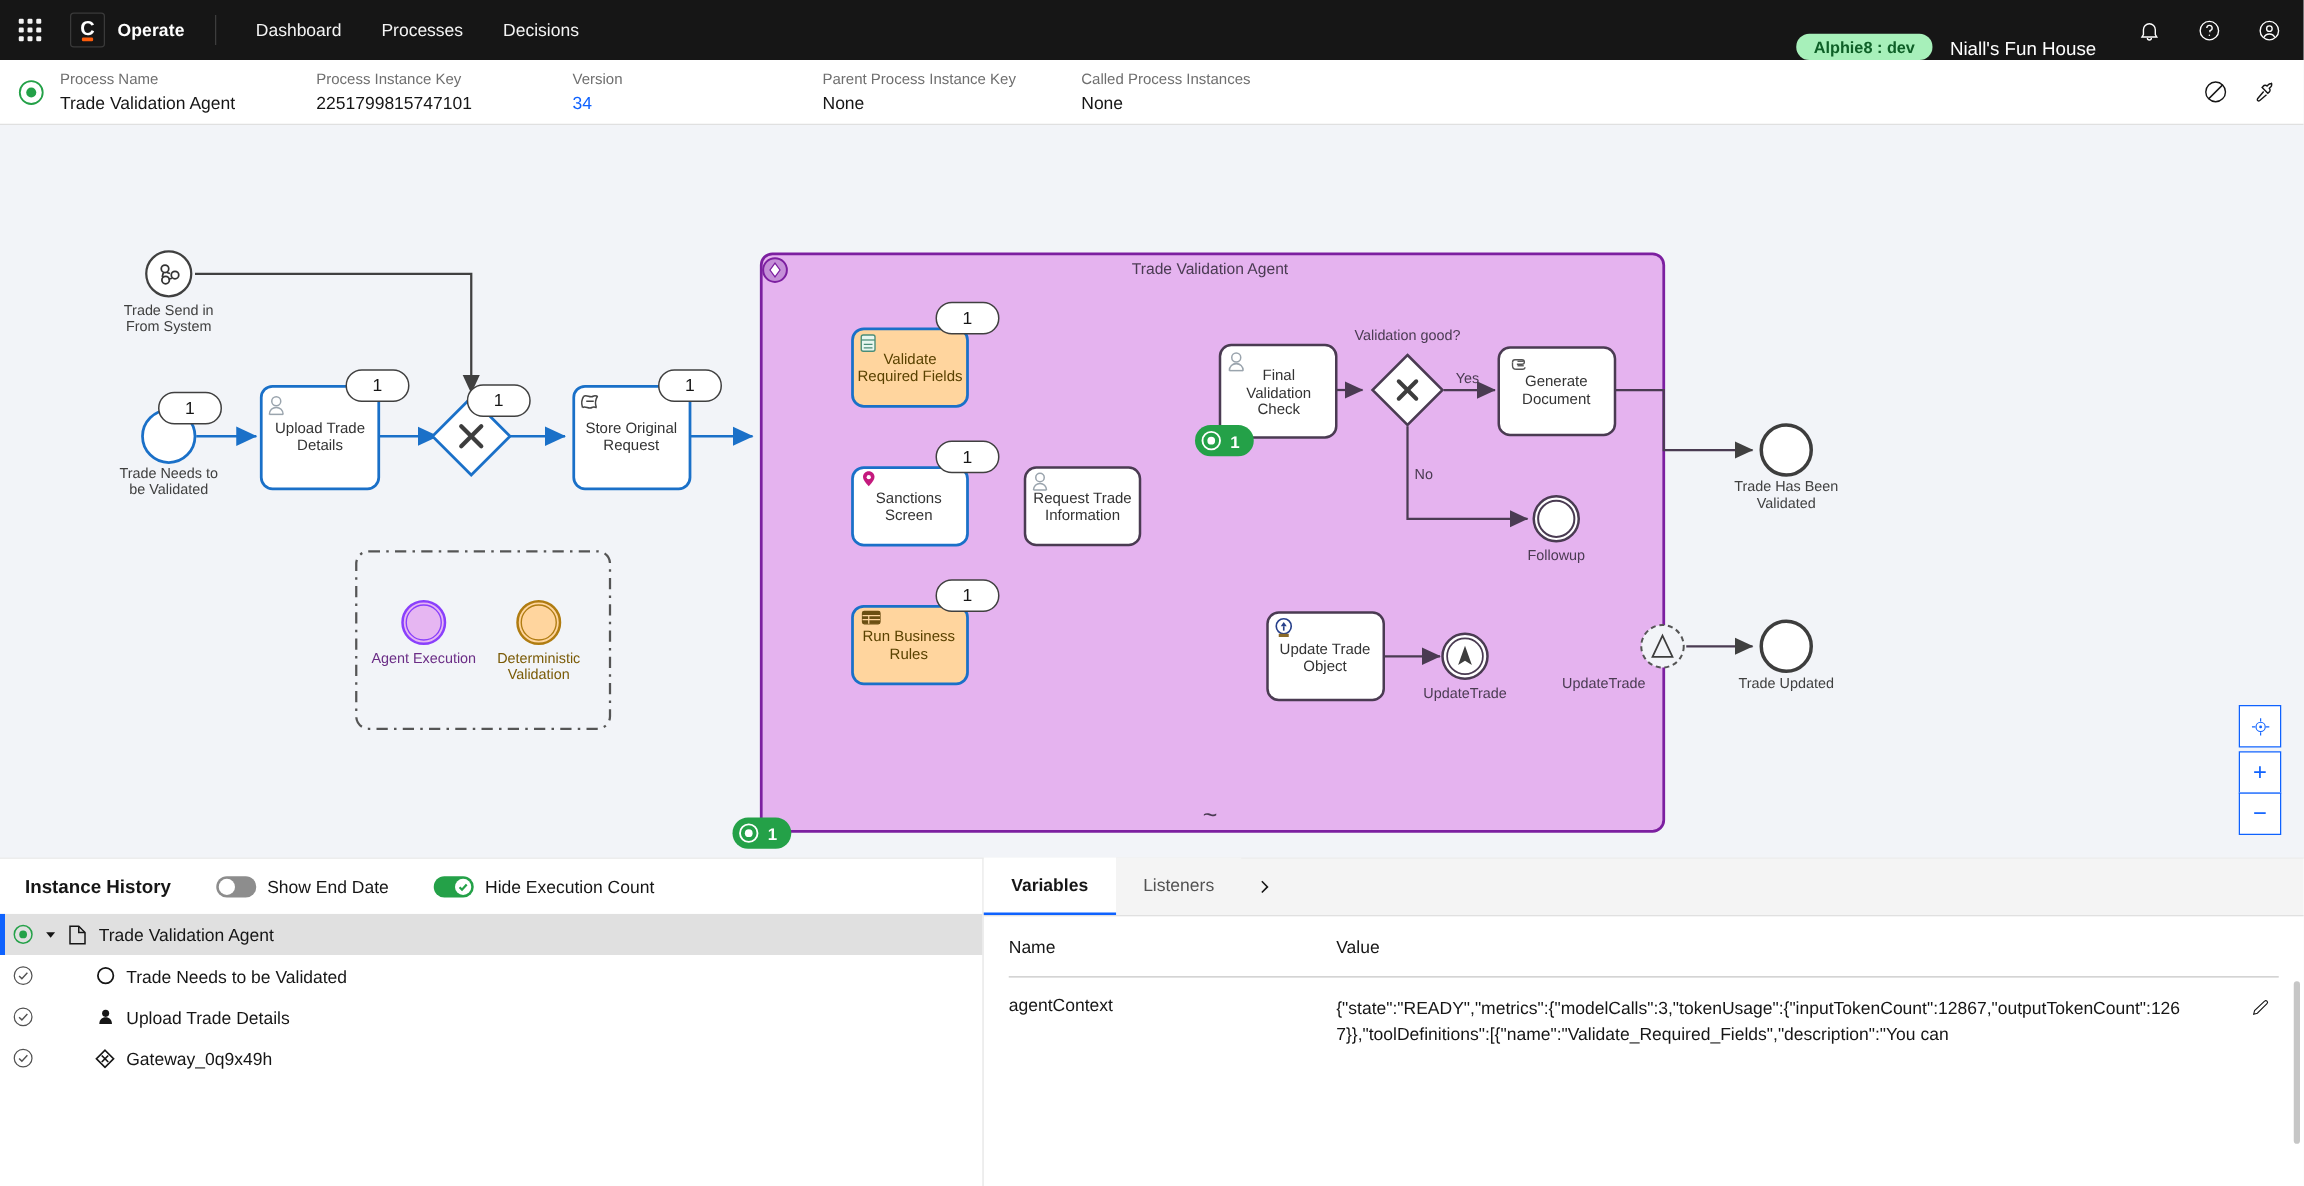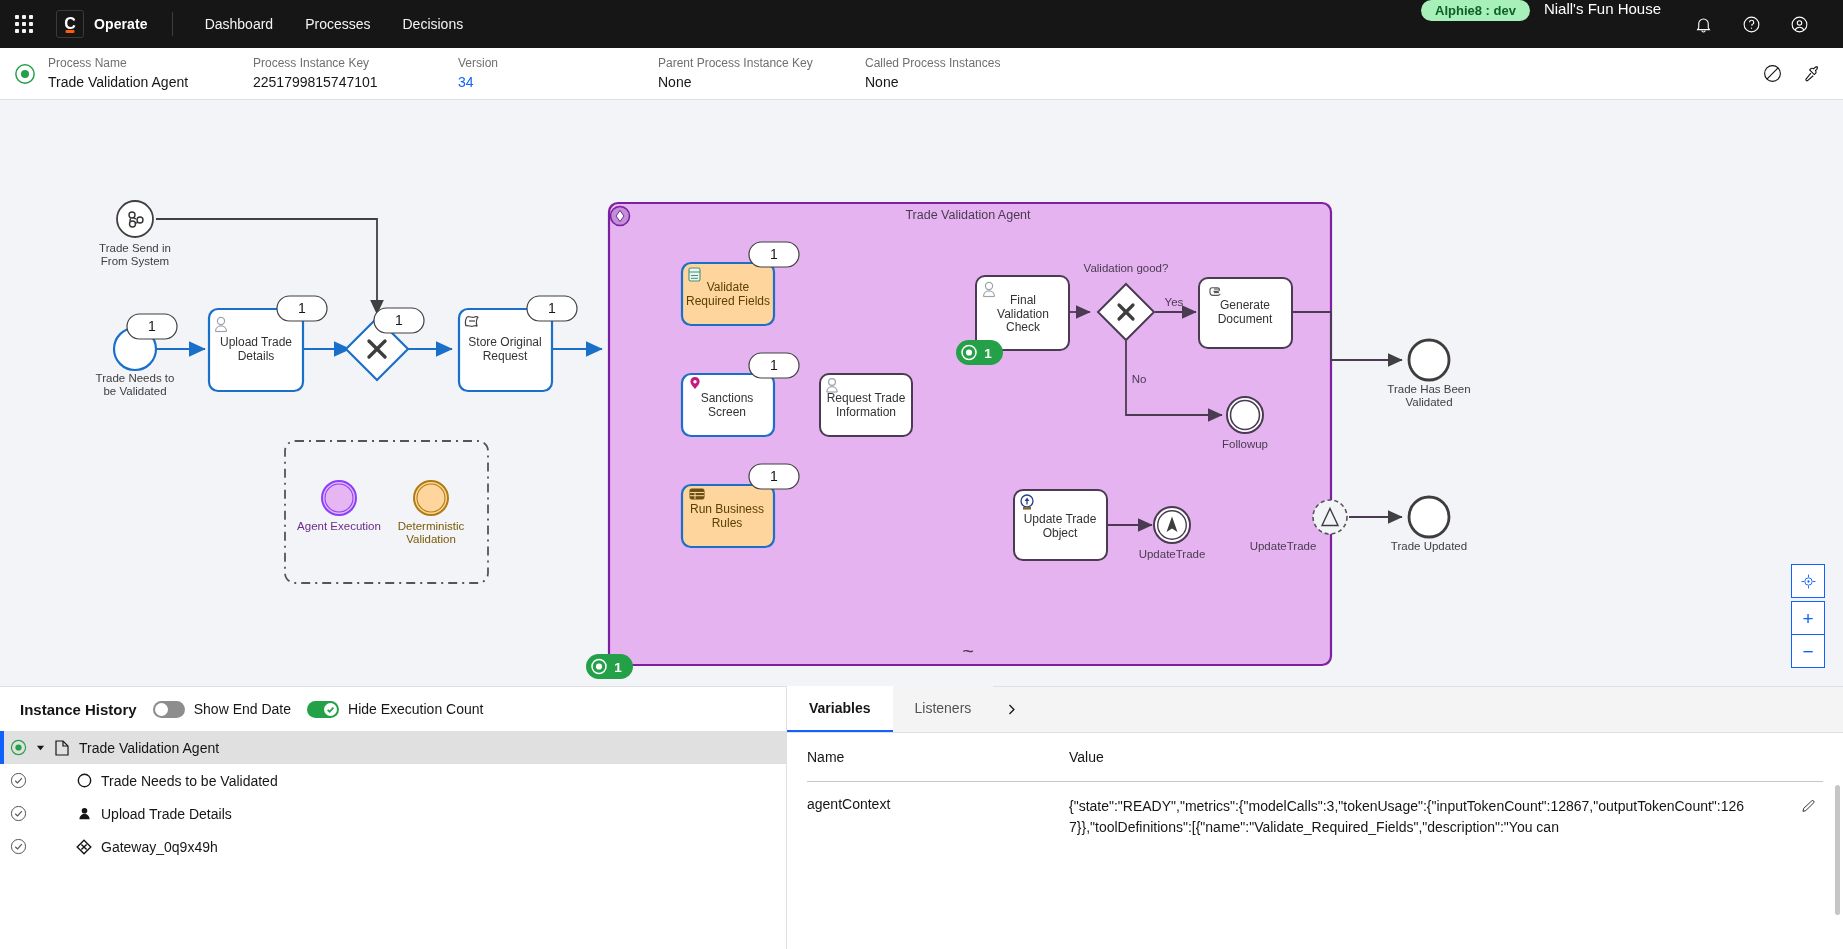--- a/index.html
+++ b/index.html
@@ -26,21 +26,21 @@
   }
   .brand-logo .c { color:#fff; font-weight:700; font-size:16px; line-height:1; }
   .brand-logo .bar { position:absolute; bottom:4px; left:50%; transform:translateX(-50%); width:9px;height:3px;background:#fc5d0d;border-radius:1px; }
   .brand-name { color:#fff; font-size:14px; font-weight:600; letter-spacing:.1px; }
   .nav-sep { width:1px; height:24px; background:#3d3d3d; margin:0 16px 0 24px; }
   .nav-links { display:flex; align-items:center; height:48px; }
   .nav-link {
     color:#f4f4f4; font-size:14px; padding:0 16px; height:48px;
     display:flex;align-items:center; cursor:pointer; text-decoration:none;
   }
-  .topnav-right { margin-left:auto; display:flex; align-items:flex-start; gap:0; padding-right:20px; }
+  .topnav-right { margin-left:auto; display:flex; align-items:flex-end; gap:0; padding-right:4px; }
   .env-pill {
     background:#a7f0ba; color:#0e6027; font-size:13px; font-weight:600;
     border-radius:12px; padding:3px 14px; margin-right:14px; white-space:nowrap;
   }
   .org-name { color:#fff; font-size:15px; margin-right:18px; white-space:nowrap; }
   .icon-btn { width:48px;height:48px;display:flex;align-items:center;justify-content:center;cursor:pointer; }
   .icon-btn svg { stroke:#fff; fill:none; stroke-width:1.4; }
 
   
   .inst-header {
@@ -71,21 +71,21 @@
     display:flex;align-items:center;justify-content:center;cursor:pointer;
     color:#0f62fe; font-size:19px; line-height:1; margin-top:-1px;
   }
   .zoom-btn:first-child { margin-top:0; margin-bottom:4px; }
   .zoom-btn svg { stroke:#0f62fe; fill:none; stroke-width:1.3; }
 
   
   .bottom { display:flex; height:263px; background:#fff; border-top:1px solid #e0e0e0; }
   .history-panel { width:787px; border-right:1px solid #e0e0e0; display:flex; flex-direction:column; background:#fff; }
   .history-head {
-    height:44px; display:flex; align-items:center; padding:0 20px; gap:16px; flex:none;
+    height:44px; display:flex; align-items:center; padding:0 20px; gap:36px; flex:none;
   }
   .history-title { font-size:15px; font-weight:700; color:#161616; }
   .toggle-row { display:flex; align-items:center; gap:9px; cursor:pointer; }
   .toggle {
     width:32px;height:17px;border-radius:9px;background:#8d8d8d;position:relative;flex:none;
     display:flex;align-items:center;
   }
   .toggle.on { background:#24a148; }
   .toggle .knob {
     width:13px;height:13px;border-radius:50%;background:#fff;position:absolute;left:2px;

